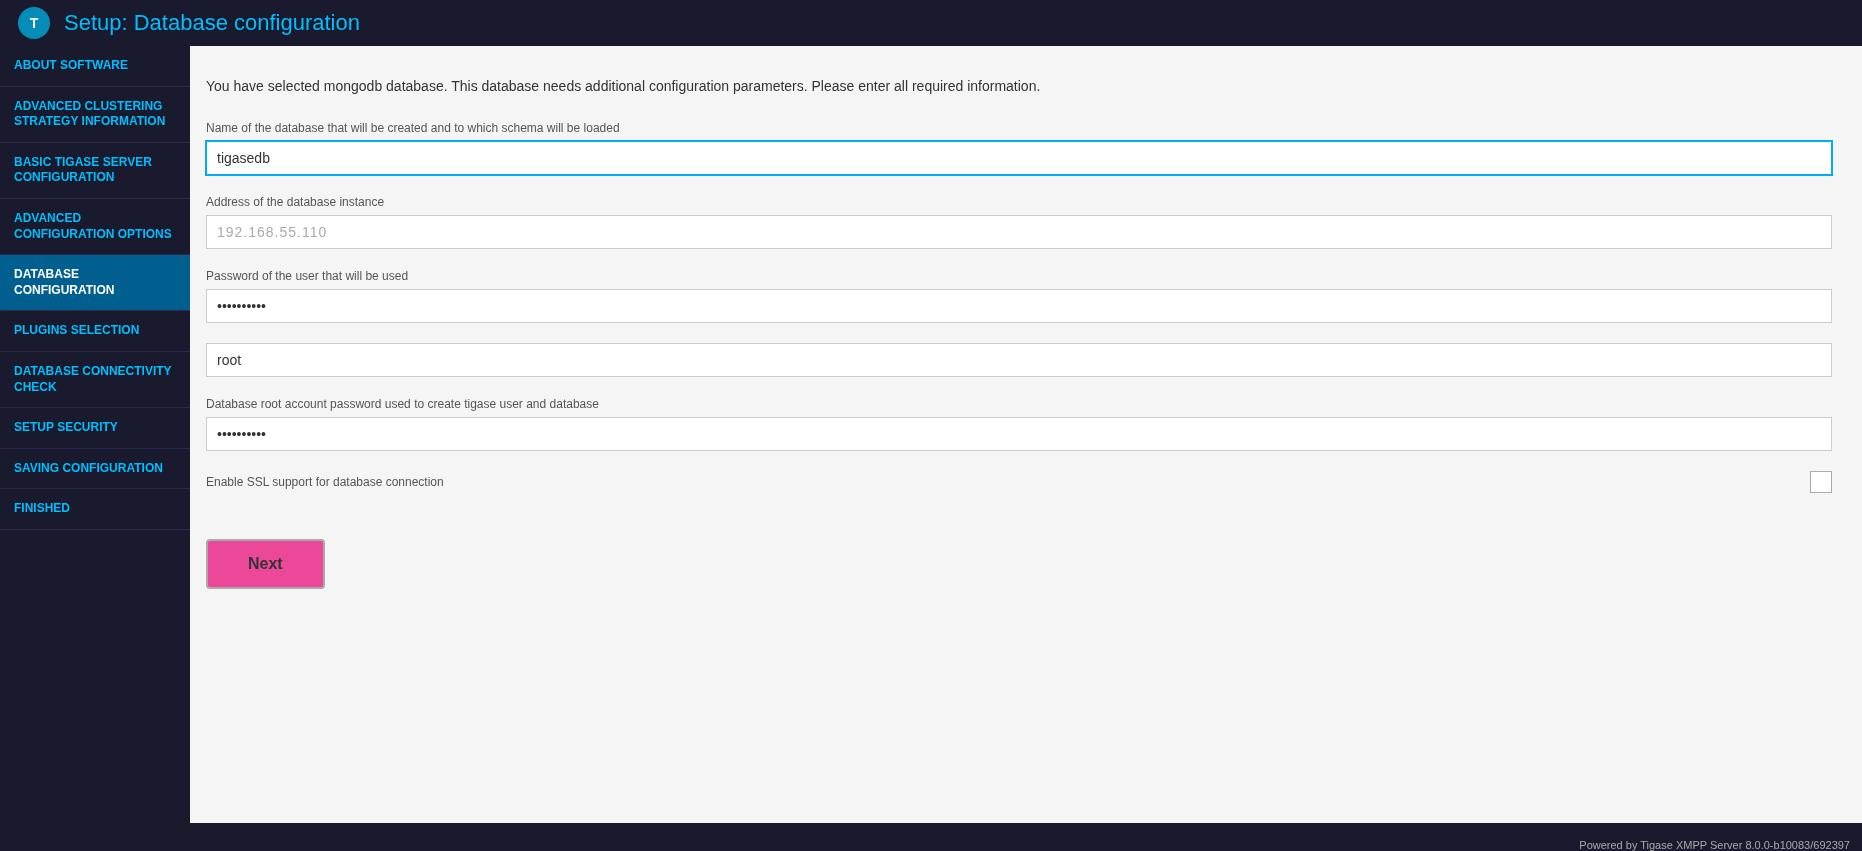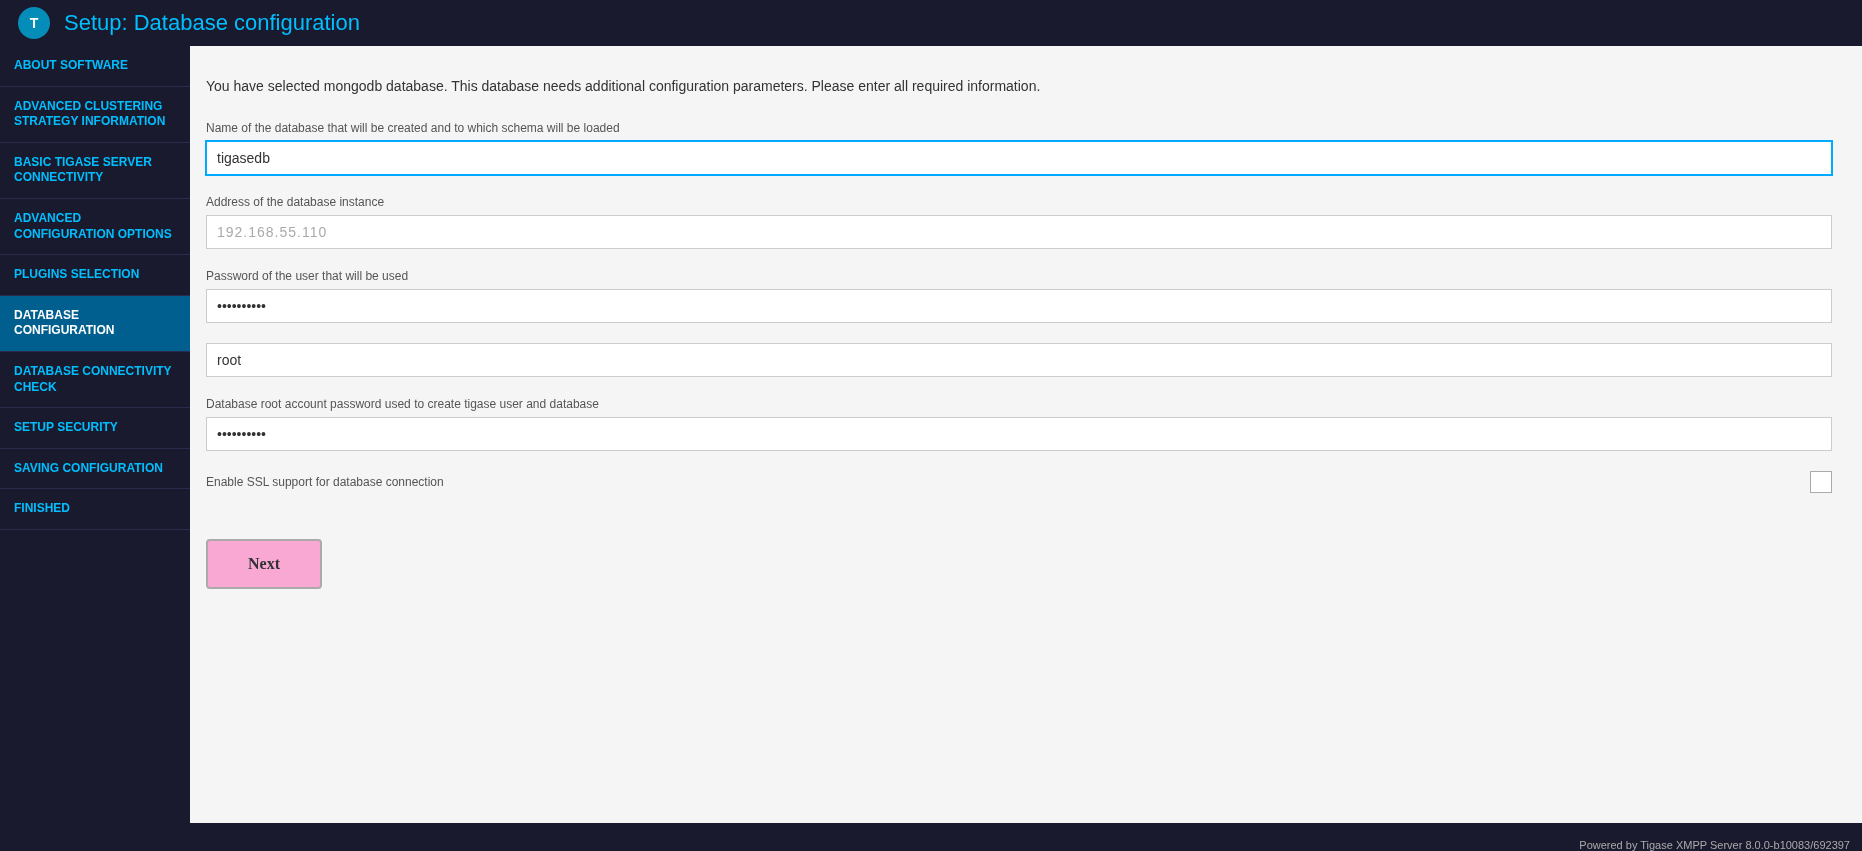--- a/index.html
+++ b/index.html
@@ -102,28 +102,27 @@
       width: 22px;
       height: 22px;
       border: 1px solid #aaa;
       background: #fff;
       cursor: pointer;
     }
 
     .next-btn {
       margin-top: 30px;
       padding: 14px 40px;
-      background: #f9a8d4;
+      background: #ec4899;
       border: 2px solid #aaa;
       border-radius: 4px;
       font-size: 16px;
       color: #333;
       cursor: pointer;
       font-weight: bold;
-      font-family: Liberation Serif, serif;
     }
 
     
     .footer {
       background: #1a1a2e;
       color: #aaa;
       font-size: 11px;
       text-align: right;
       padding: 6px 12px;
       height: 44px;
@@ -142,24 +141,24 @@
   </svg>
   <span class="header-title">Setup: Database configuration</span>
 </div>
 
 <div class="layout">
 
   <nav class="sidebar">
 
   <div class="sidebar-item">ABOUT SOFTWARE</div>
       <div class="sidebar-item">ADVANCED CLUSTERING STRATEGY INFORMATION</div>
-      <div class="sidebar-item">BASIC TIGASE SERVER CONNECTIVITY</div>
+      <div class="sidebar-item">BASIC TIGASE SERVER CONFIGURATION</div>
       <div class="sidebar-item">ADVANCED CONFIGURATION OPTIONS</div>
+      <div class="sidebar-item active">DATABASE CONFIGURATION</div>
       <div class="sidebar-item">PLUGINS SELECTION</div>
-      <div class="sidebar-item active">DATABASE CONFIGURATION</div>
       <div class="sidebar-item">DATABASE CONNECTIVITY CHECK</div>
       <div class="sidebar-item">SETUP SECURITY</div>
       <div class="sidebar-item">SAVING CONFIGURATION</div>
       <div class="sidebar-item">FINISHED</div>
     </nav>
 
   <main class="main">
     <p class="info-text">You have selected mongodb database. This database needs additional configuration parameters. Please enter all required information.</p>
 
     <div id="form-fields">

